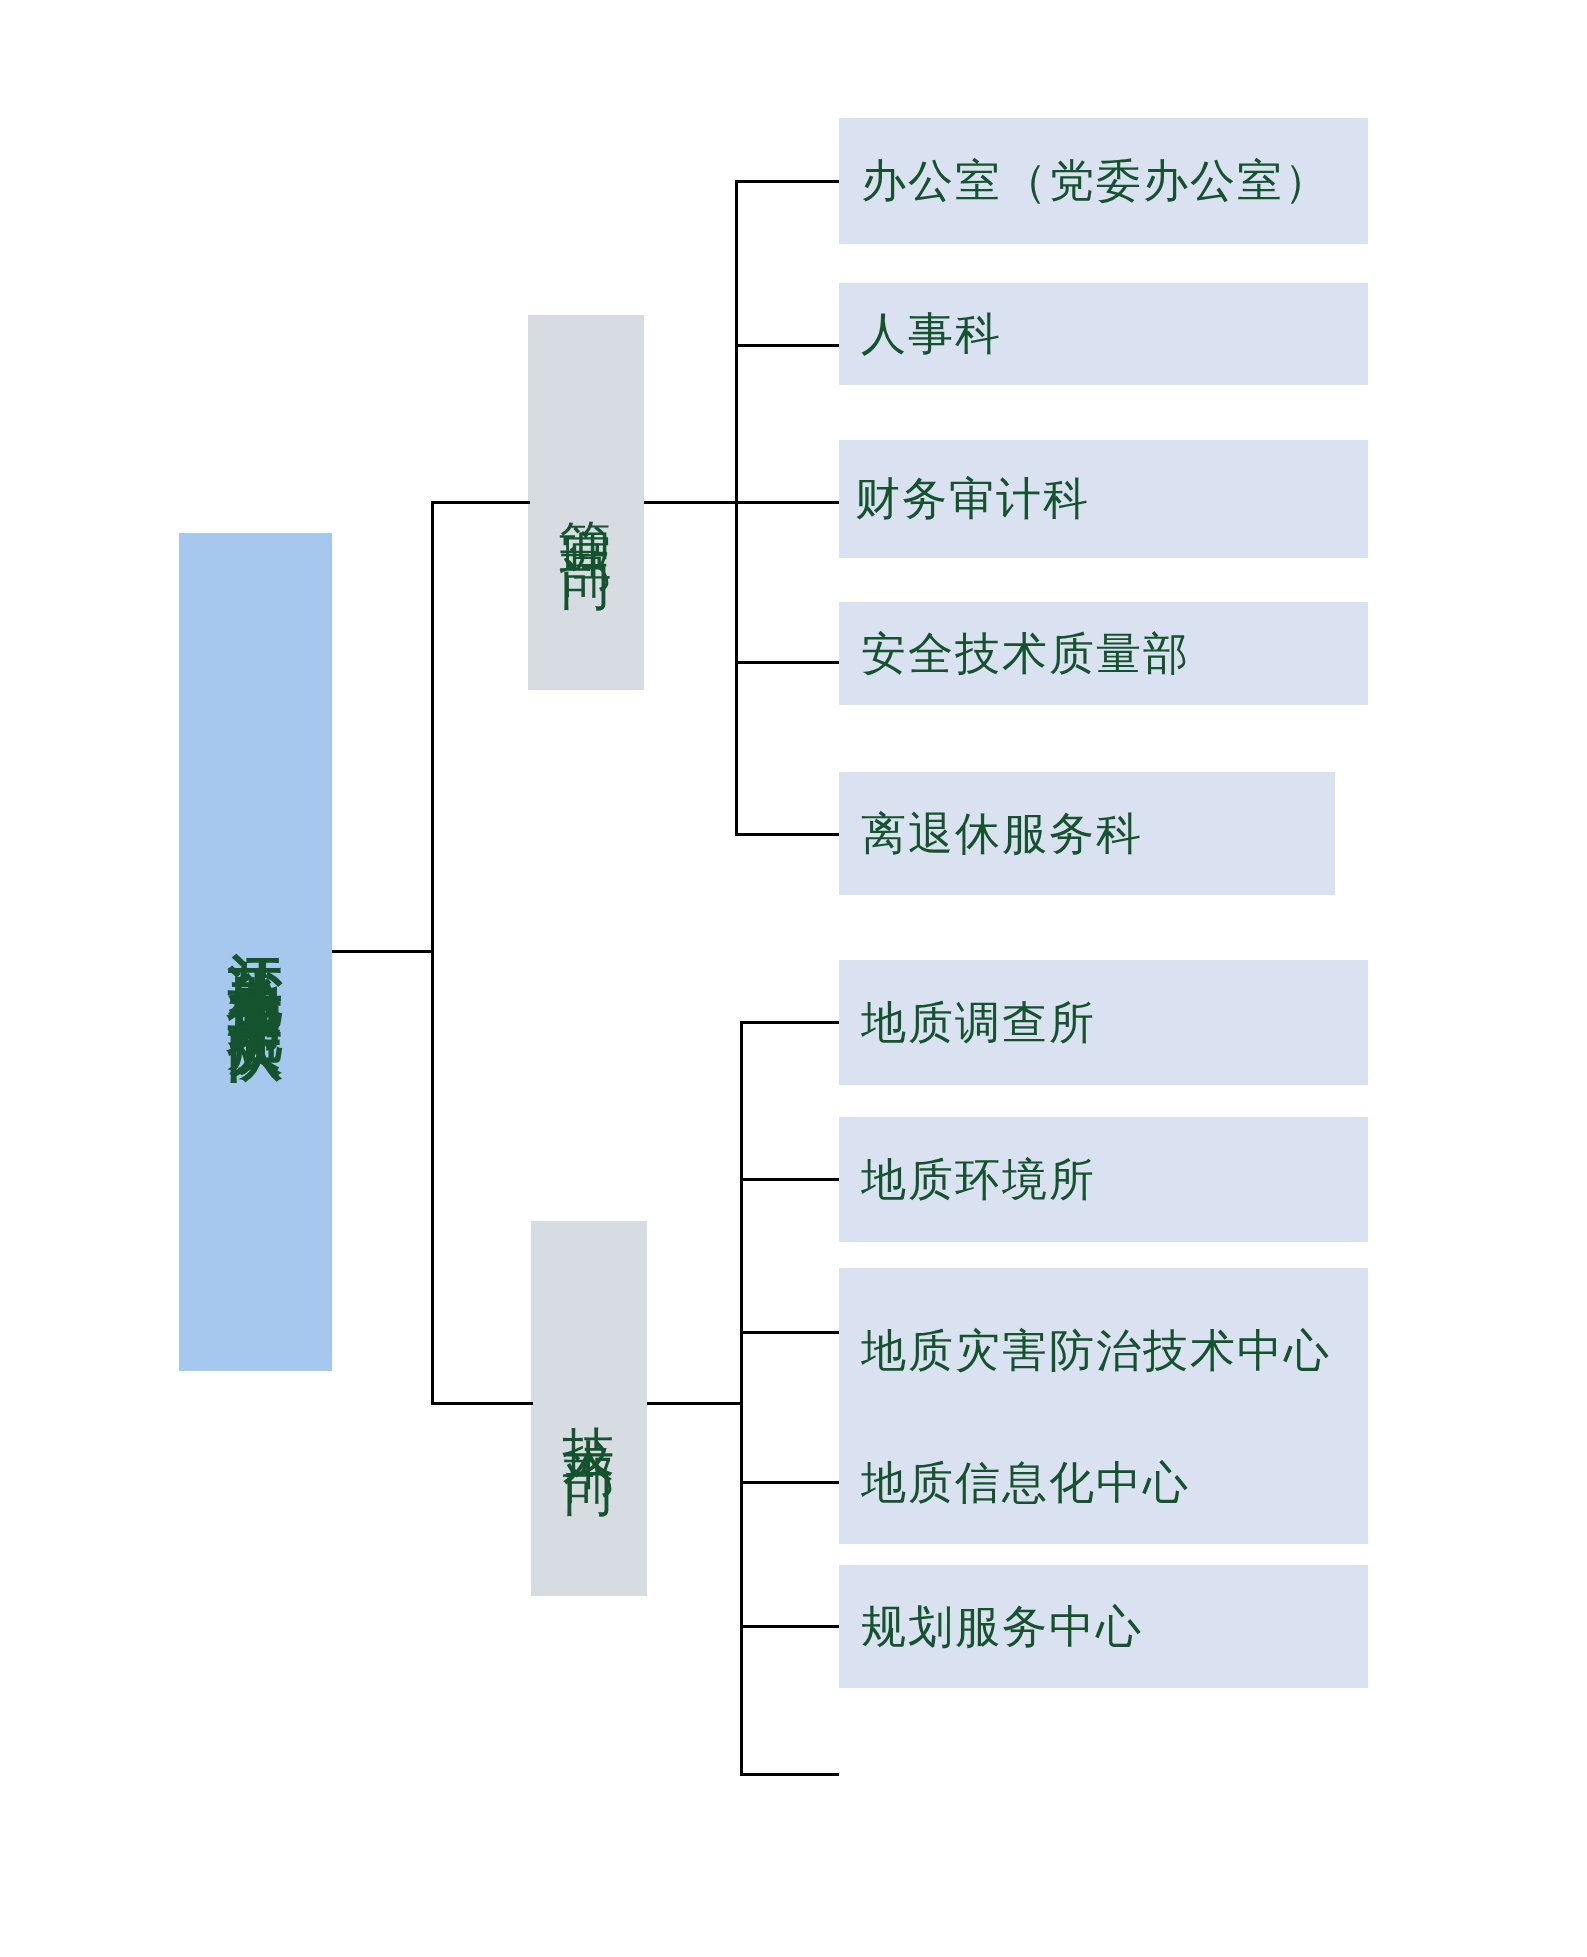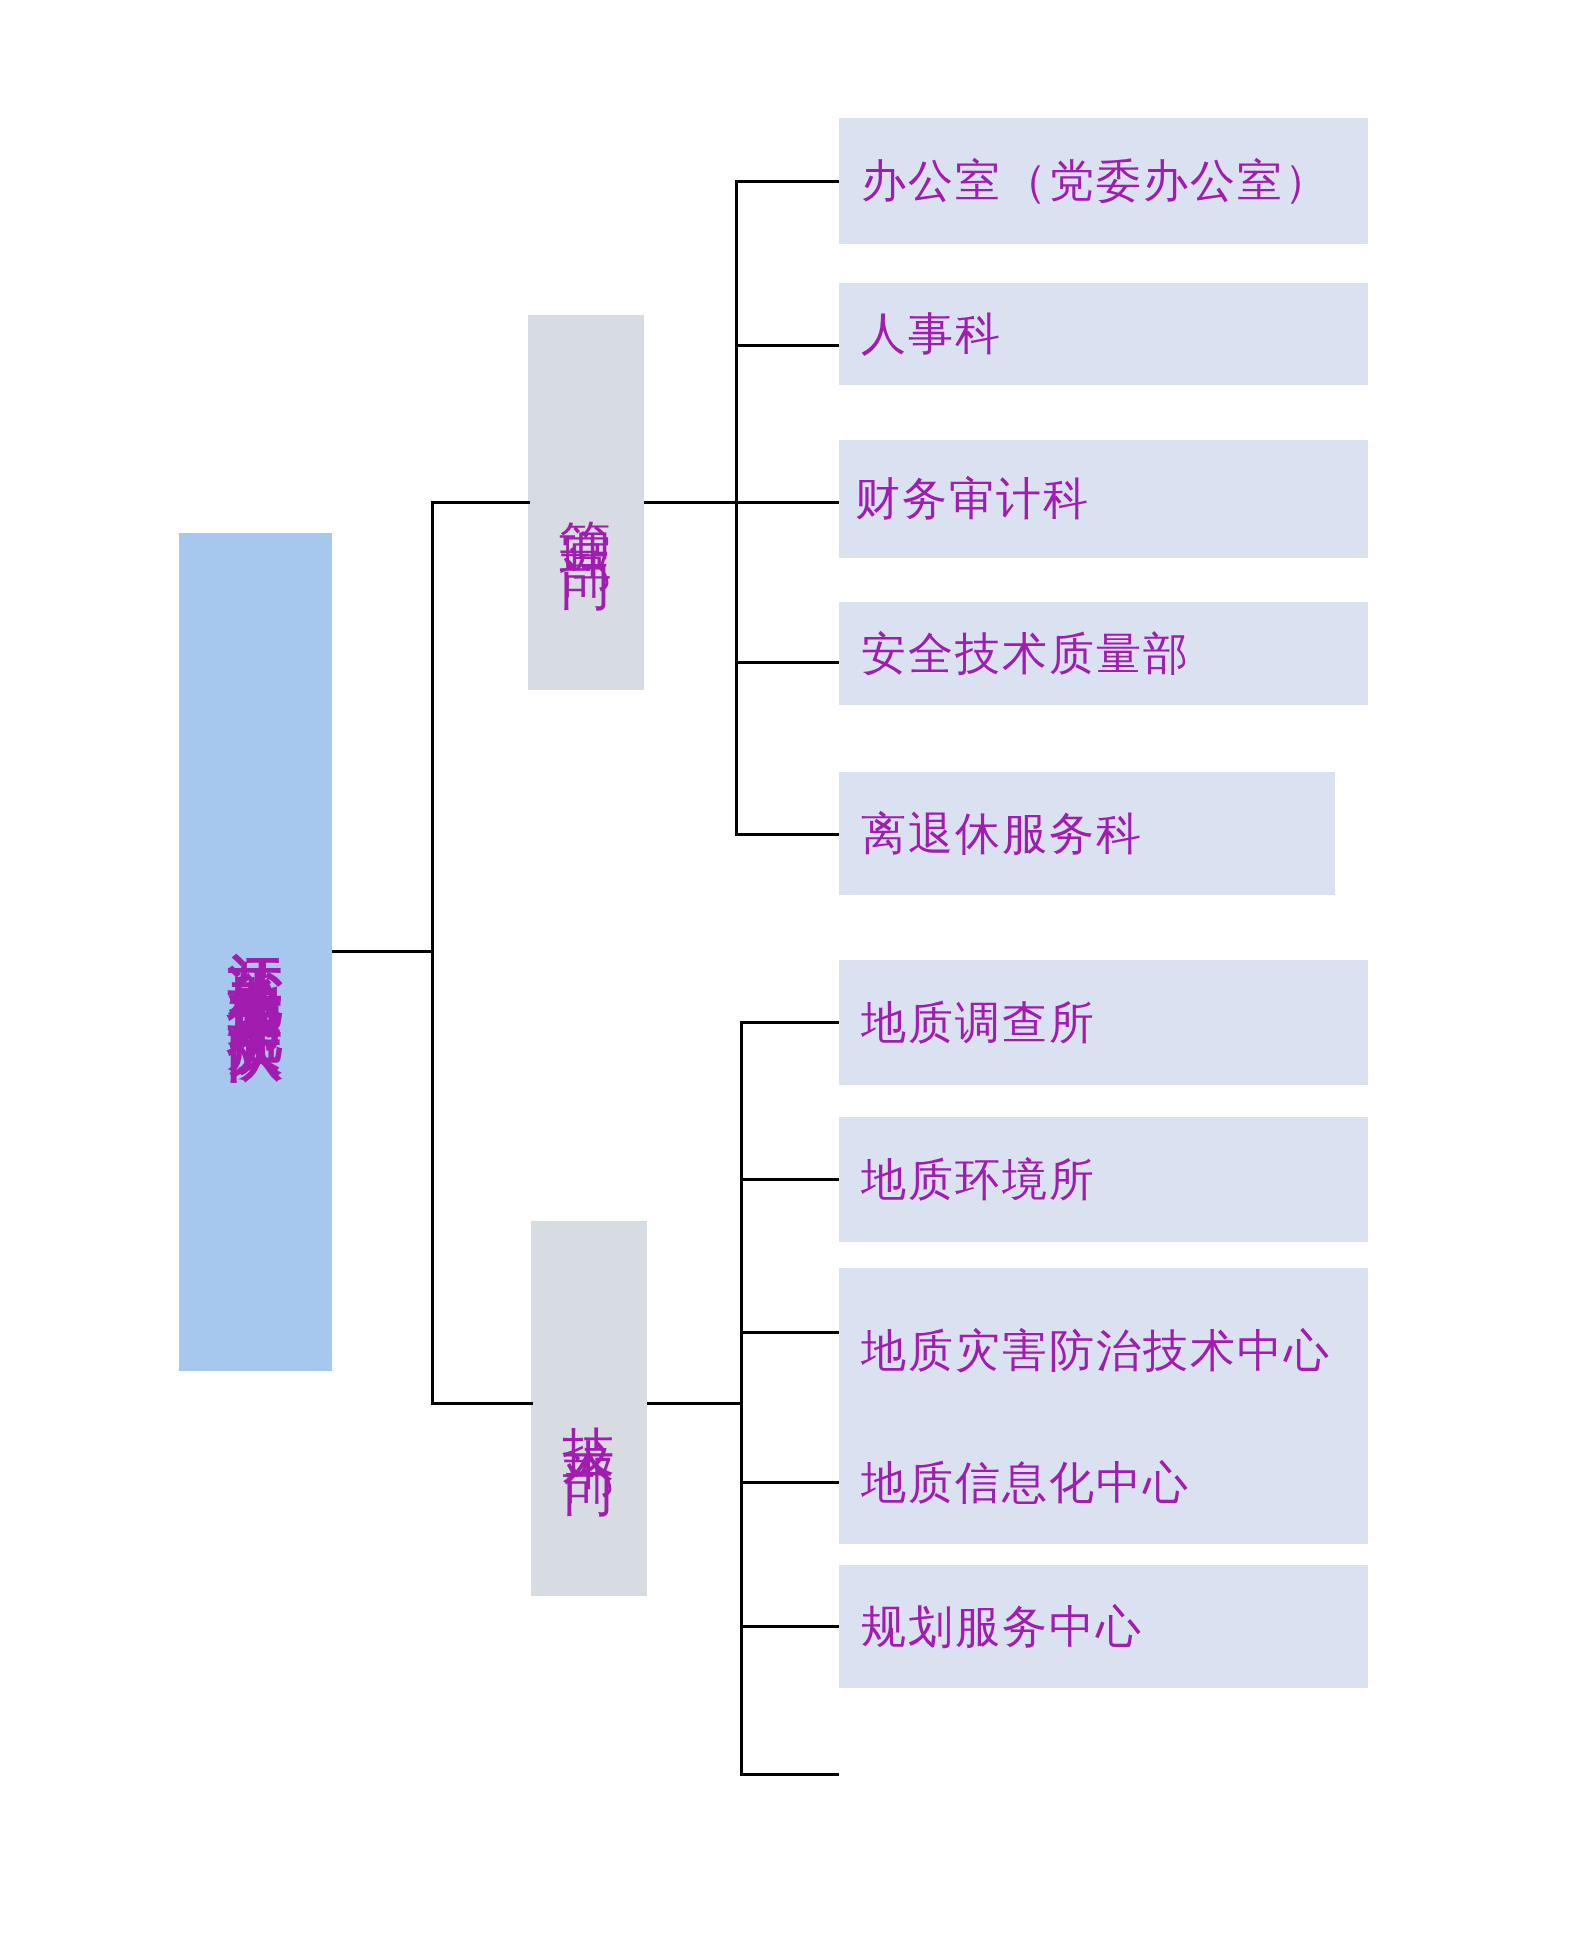--- a/index.html
+++ b/index.html
@@ -9,21 +9,21 @@
     height: 1957px;
     background: #ffffff;
     overflow: hidden;
     font-family: "Liberation Sans", "DejaVu Sans", sans-serif;
   }
   .node {
     position: absolute;
     display: flex;
     align-items: center;
     box-sizing: border-box;
-    color: #a21caf;
+    color: #14532d;
   }
   .root-box {
     background: #a6c7ee;
     justify-content: center;
   }
   .root-box .vtext {
     writing-mode: vertical-rl;
     text-orientation: upright;
     font-weight: bold;
     font-size: 54px;

